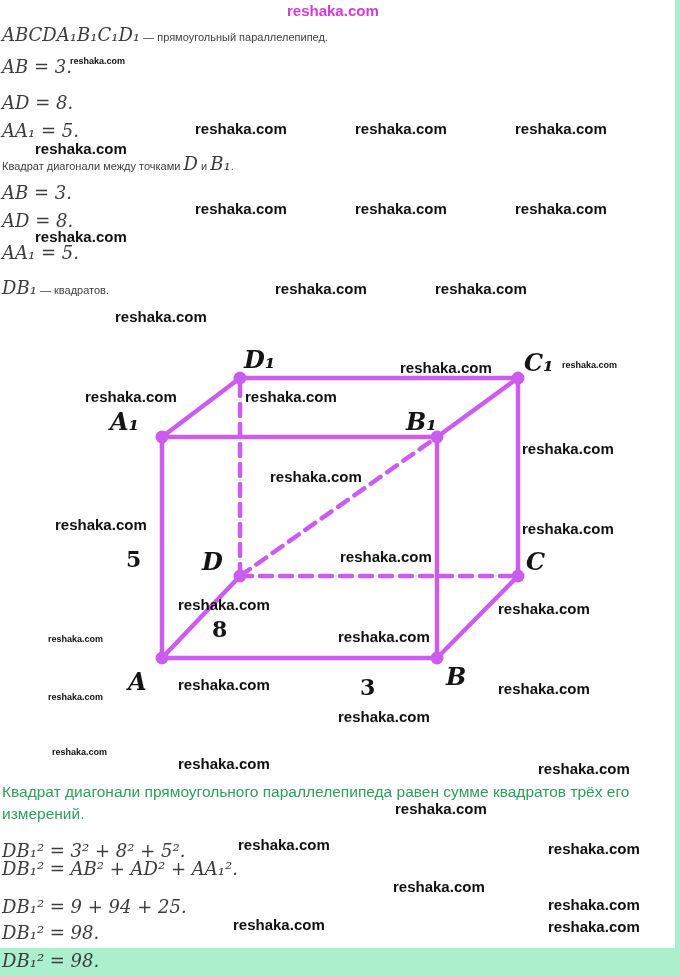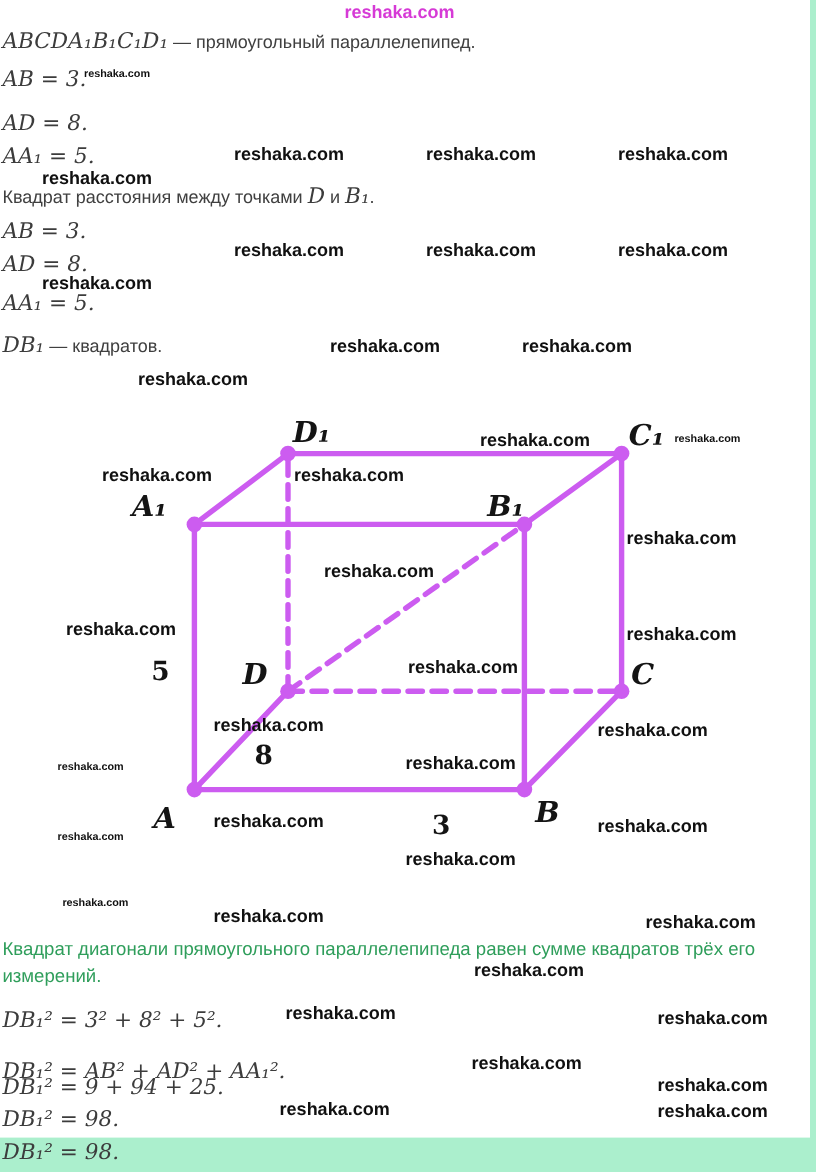--- a/index.html
+++ b/index.html
@@ -9,32 +9,32 @@
     background:#ffffff;
     overflow:hidden;
     font-family:"Liberation Sans", sans-serif;
   }
   .math {
     font-family:"DejaVu Serif", serif;
     font-style:italic;
     font-size:18px;
     color:#3c3c3c;
   }
-  .txt { font-size:15px; color:#404040; }
+  .txt { font-size:11px; color:#404040; }
   .line { position:absolute; left:2px; white-space:nowrap; z-index:2; }
   .l1{top:24px} .l2{top:56px} .l3{top:92px} .l4{top:120px}
   .l5{top:153px} .l6{top:182px} .l7{top:210px} .l8{top:242px} .l9{top:277px}
 
   .expl {
     position:absolute; left:2px; top:781px; width:648px;
     font-size:15.5px; line-height:1.45;
     color:var(--expl, #2f9e5b); z-index:2;
   }
   .eq { position:absolute; left:2px; white-space:nowrap; z-index:2; }
-  .eq1{top:882px} .eq2{top:840px} .eq3{top:896px} .eq4{top:922px}
+  .eq1{top:858px} .eq2{top:840px} .eq3{top:896px} .eq4{top:922px}
 
   .answer-band {
     position:absolute; left:0; top:948px; width:100%; height:29px;
     background:var(--hl, #abefcd); z-index:1;
   }
   .answer { position:absolute; left:2px; top:950px; white-space:nowrap; z-index:2; }
 
   .right-strip {
     position:absolute; top:0; right:0; width:5px; height:100%;
     background:var(--hl, #abefcd); z-index:6;
@@ -62,21 +62,21 @@
 </head>
 <body>
 
 <div class="right-strip"></div>
 <div class="answer-band"></div>
 
 <div class="line l1"><span class="math">ABCDA₁B₁C₁D₁</span><span class="txt"> — прямоугольный параллелепипед.</span></div>
 <div class="line l2"><span class="math">AB = 3.</span></div>
 <div class="line l3"><span class="math">AD = 8.</span></div>
 <div class="line l4"><span class="math">AA₁ = 5.</span></div>
-<div class="line l5"><span class="txt">Квадрат расстояния между точками </span><span class="math">D</span><span class="txt"> и </span><span class="math">B₁</span><span class="txt">.</span></div>
+<div class="line l5"><span class="txt">Квадрат диагонали между точками </span><span class="math">D</span><span class="txt"> и </span><span class="math">B₁</span><span class="txt">.</span></div>
 <div class="line l6"><span class="math">AB = 3.</span></div>
 <div class="line l7"><span class="math">AD = 8.</span></div>
 <div class="line l8"><span class="math">AA₁ = 5.</span></div>
 <div class="line l9"><span class="math">DB₁</span><span class="txt"> — квадратов.</span></div>
 
 <svg class="figure" width="680" height="410" viewBox="0 0 680 410">
 
   <line class="edge dashed" x1="240" y1="241" x2="518" y2="241"></line>
   <line class="edge dashed" x1="240" y1="241" x2="240" y2="43"></line>
   <line class="edge dashed" x1="240" y1="241" x2="437" y2="102"></line>

